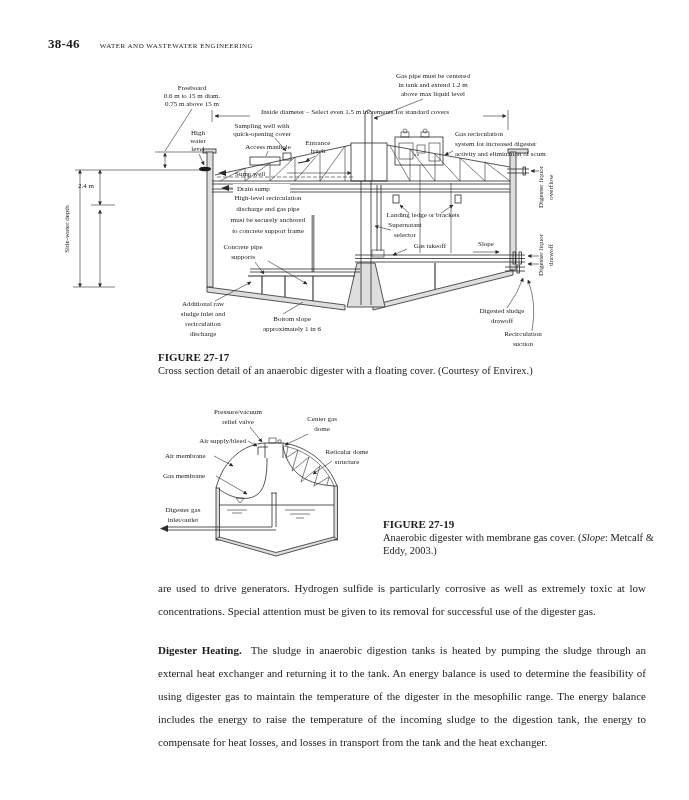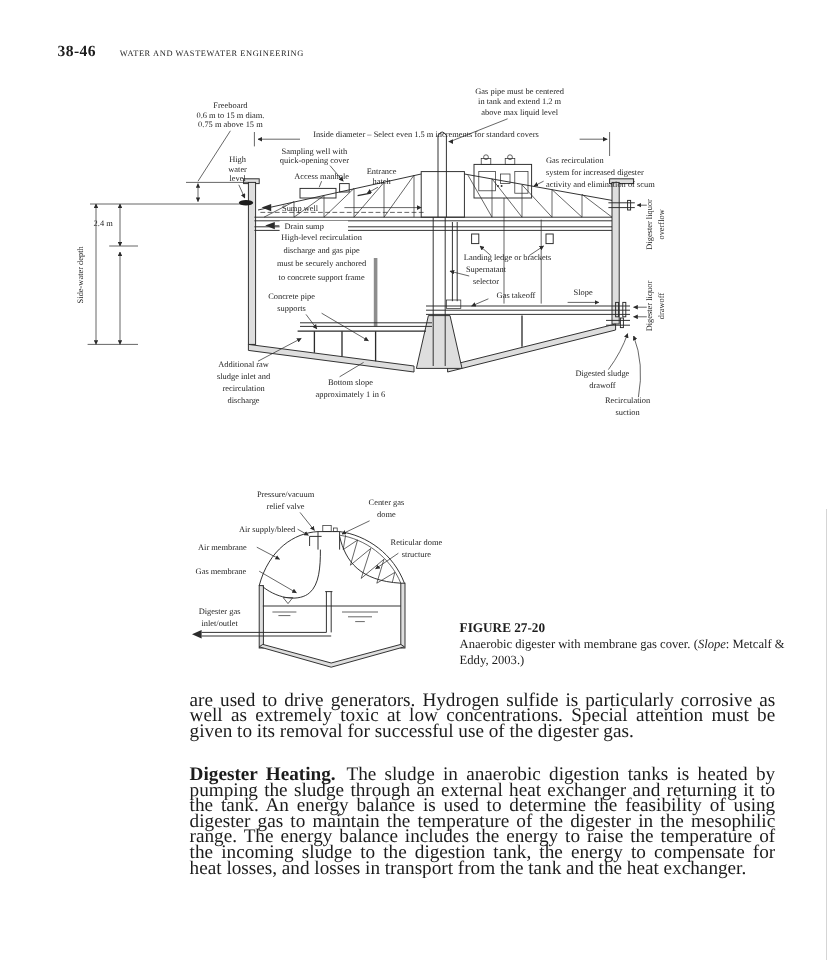--- a/index.html
+++ b/index.html
@@ -16,21 +16,21 @@
   .ln{stroke:#2b2b2b;stroke-width:.8;fill:none;}
   .thin{stroke:#2b2b2b;stroke-width:.6;fill:none;}
   .thick{stroke:#2b2b2b;stroke-width:1.1;fill:none;}
   .wall{fill:#dedede;stroke:#2b2b2b;stroke-width:.8;}
   .whitebg{fill:#ffffff;stroke:none;}
   .graypipe{stroke:#8d8d8d;stroke-width:3;fill:none;}
   
   .cap-label{font-weight:bold;font-size:11px;}
   .cap-text{font-size:10.5px;line-height:12.5px;margin-top:2px;}
   
-  .body-par{font-size:16px;line-height:13px;text-align:justify;}
+  .body-par{font-size:11px;line-height:23px;text-align:justify;}
   .runin{font-weight:bold;margin-right:9px;}
 </style>
 </head>
 <body>
 
 <div id="page">
 
   <div class="abs" id="running-head">
     <span class="pageno">38-46</span><span class="head-title">WATER AND WASTEWATER ENGINEERING</span>
   </div>
@@ -240,20 +240,24 @@
       <text text-anchor="middle" x="148" y="271">discharge</text>
       <text text-anchor="middle" x="237" y="256">Bottom slope</text>
       <text text-anchor="middle" x="237" y="266">approximately 1 in 6</text>
       <text text-anchor="middle" x="447" y="248">Digested sludge</text>
       <text text-anchor="middle" x="447" y="258">drawoff</text>
       <text text-anchor="middle" x="468" y="271">Recirculation</text>
       <text text-anchor="middle" x="468" y="281">suction</text>
     </g>
   </svg>
 
+  <div class="abs" style="left:158px;top:351px;width:495px">
+    <div class="cap-label">FIGURE 27-17</div>
+    <div class="cap-text">Cross section detail of an anaerobic digester with a floating cover. (Courtesy of Envirex.)</div>
+  </div>
 
   <svg class="abs" style="left:130px;top:398px" width="270" height="175" viewBox="0 0 270 175">
     <defs>
       <marker id="a18" viewBox="0 0 10 10" refX="9" refY="5" markerWidth="6.5" markerHeight="6.5" orient="auto-start-reverse">
         <path d="M0,0 L10,5 L0,10 z" fill="#2b2b2b"></path>
       </marker>
     </defs>
     <g>
 
       <rect class="wall" x="86" y="90" width="3.5" height="52"></rect>
@@ -318,21 +322,21 @@
       <text x="35" y="60">Air membrane</text>
       <text text-anchor="middle" x="217" y="56">Reticular dome</text>
       <text text-anchor="middle" x="217" y="66">structure</text>
       <text x="33" y="80">Gas membrane</text>
       <text text-anchor="middle" x="53" y="114">Digester gas</text>
       <text text-anchor="middle" x="53" y="124">inlet/outlet</text>
     </g>
   </svg>
 
   <div class="abs" style="left:383px;top:518px;width:276px">
-    <div class="cap-label">FIGURE 27-20</div>
+    <div class="cap-label">FIGURE 27-19</div>
     <div class="cap-text"><span>Anaerobic digester with membrane gas cover. (</span><i>Slope</i><span>: Metcalf &amp; Eddy, 2003.)</span></div>
   </div>
 
   <div class="abs body-par" style="left:158px;top:577px;width:488px">are used to drive generators. Hydrogen sulfide is particularly corrosive as well as extremely toxic at low concentrations. Special attention must be given to its removal for successful use of the digester gas.</div>
 
   <div class="abs body-par" style="left:158px;top:639px;width:488px">
     <span class="runin">Digester Heating.</span><span>The sludge in anaerobic digestion tanks is heated by pumping the sludge through an external heat exchanger and returning it to the tank. An energy balance is used to determine the feasibility of using digester gas to maintain the temperature of the digester in the mesophilic range. The energy balance includes the energy to raise the temperature of the incoming sludge to the digestion tank, the energy to compensate for heat losses, and losses in transport from the tank and the heat exchanger.</span>
   </div>
 
 </div>

